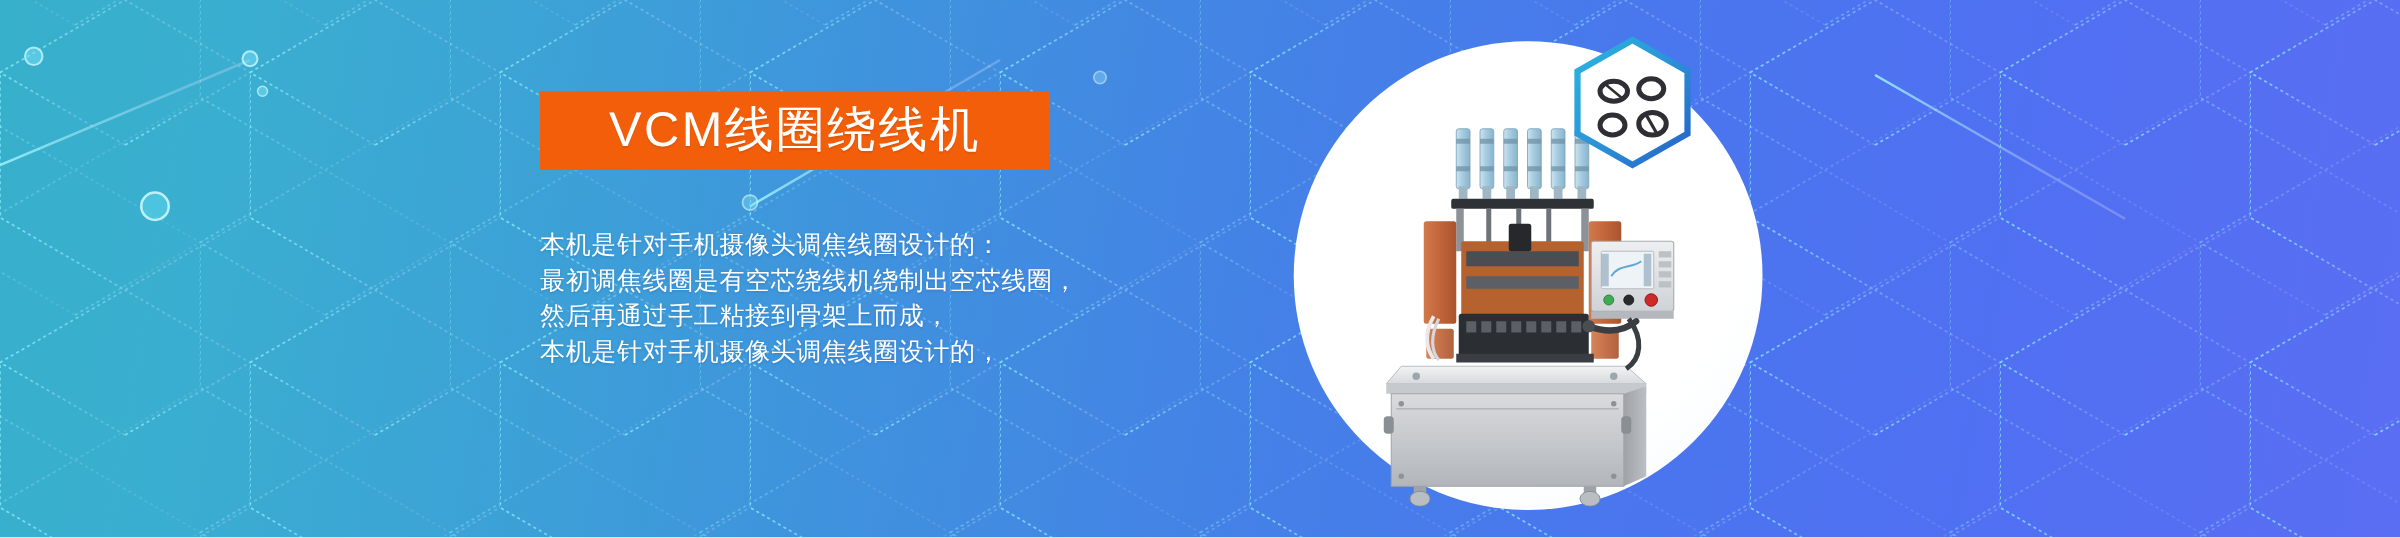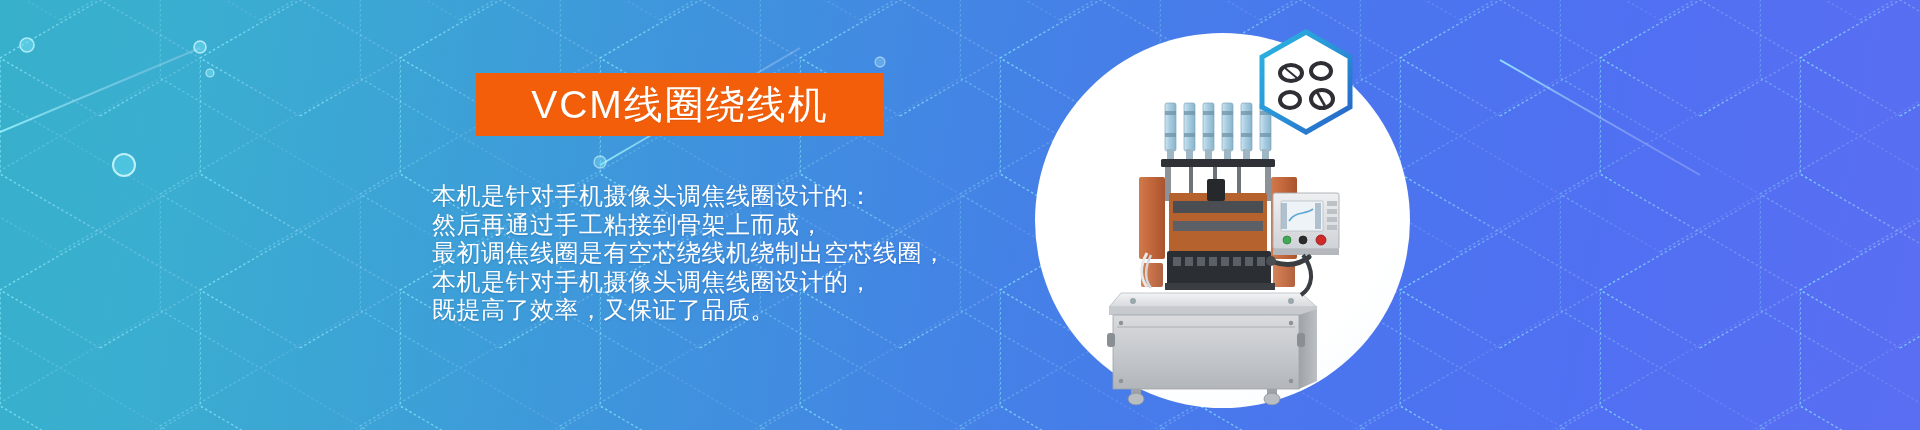--- a/index.html
+++ b/index.html
@@ -33,41 +33,41 @@
     z-index:2;
   }
 
   
   .title-tag{
     position:absolute;
     left:432px;top:73px;
     width:408px;height:63px;
     background:#f25e0a;
     z-index:5;
-    display:flex;align-items:center;justify-content:center;margin-left:44px;
+    display:flex;align-items:center;justify-content:center;
   }
   .title-tag .title-text{
     color:#ffffff;
     font-size:39px;
     font-weight:400;
     letter-spacing:2px;
     white-space:nowrap;
     line-height:1;
     text-shadow:0 1px 1px rgba(0,0,0,.08);
   }
 
   
   .copy{
     position:absolute;
     left:432px;top:182px;
     z-index:5;
   }
   .copy .line{
     color:#ffffff;
-    font-size:24px;
+    font-size:20px;
     line-height:28.5px;
     white-space:nowrap;
     letter-spacing:.5px;
     text-shadow:0 1px 2px rgba(20,60,110,.25);
   }
 
   
   .hex-badge{
     position:absolute;
     left:1255px;top:28px;
@@ -318,19 +318,18 @@
       </g>
     </svg>
   </div>
 
   <div class="title-tag">
     <span class="title-text">VCM线圈绕线机</span>
   </div>
 
   <div class="copy">
     <div class="line">本机是针对手机摄像头调焦线圈设计的：</div>
+    <div class="line">最初调焦线圈是有空芯绕线机绕制出空芯线圈，</div>
     <div class="line">然后再通过手工粘接到骨架上而成，</div>
-    <div class="line">最初调焦线圈是有空芯绕线机绕制出空芯线圈，</div>
     <div class="line">本机是针对手机摄像头调焦线圈设计的，</div>
-    <div class="line">既提高了效率，又保证了品质。</div>
   </div>
 
 </div>
 
 </body></html>

